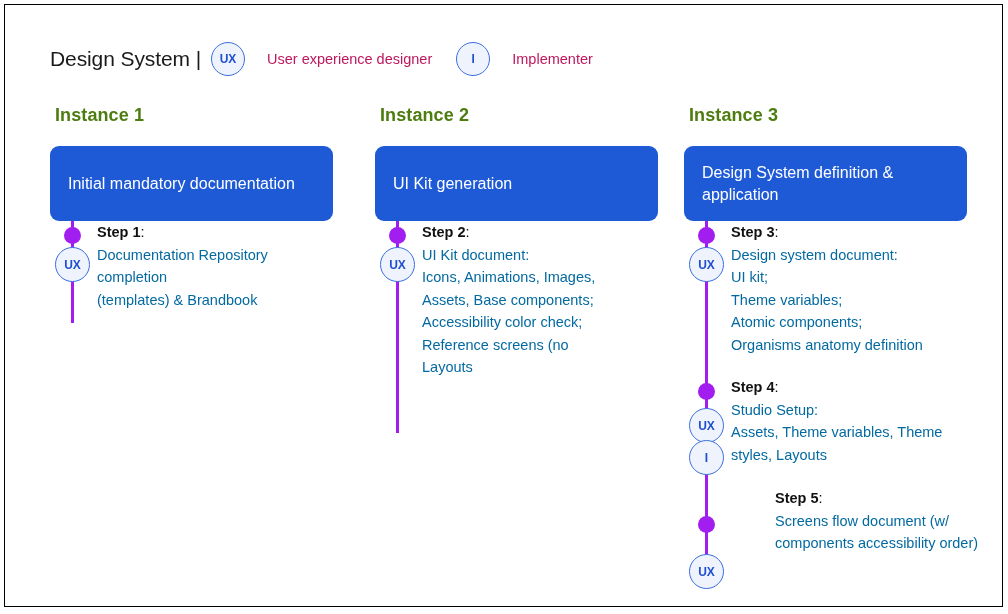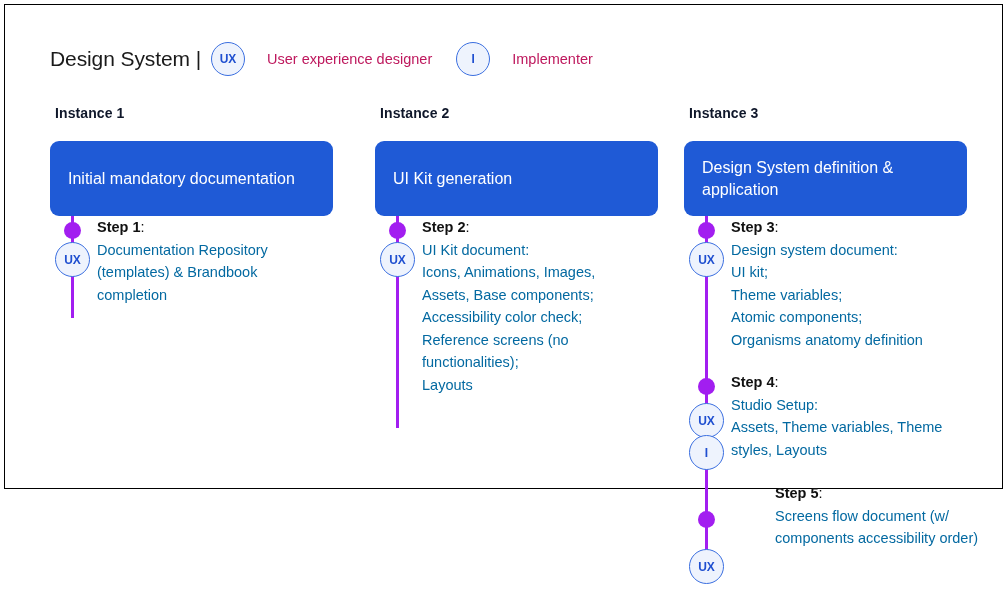--- a/index.html
+++ b/index.html
@@ -13,21 +13,21 @@
     font-family: "Liberation Sans", sans-serif;
     overflow: hidden;
   }
 
   
   #frame {
     position: absolute;
     left: 4px;
     top: 4px;
     width: 999px;
-    height: 485px;
+    height: 603px;
     border: 1.5px solid #000000;
     background: #ffffff;
     box-sizing: border-box;
   }
 
   
   #legend {
     position: absolute;
     left: 45px;
     top: 34px;
@@ -75,23 +75,23 @@
   
   .column {
     position: absolute;
     top: 100px;
   }
   #col-1 { left: 45px;  width: 300px; }
   #col-2 { left: 370px; width: 300px; }
   #col-3 { left: 679px; width: 300px; }
 
   .instance-label {
-    font-size: 14px;
+    font-size: 18px;
     font-weight: bold;
-    color: #0f172a;
+    color: #4d7c0f;
     margin: 0 0 20px 5px;
     letter-spacing: 0.1px;
   }
 
   .phase-box {
     border-radius: 9px;
     background: #1f5ad6;
     color: #ffffff;
     font-size: 16px;
     line-height: 1.32;
@@ -185,22 +185,22 @@
     <div class="timeline" style="height:220px;">
       <div class="track" style="top:0px;height:102px;"></div>
       <div class="dot" style="top:6px;"></div>
       <div class="role-circle" style="top:26px;">UX</div>
       <div class="step-block" style="top:0px;">
         <div class="step-title">
           <b>Step 1</b><span>:</span>
         </div>
         <div class="step-lines">
           <div>Documentation Repository</div>
+          <div>completion</div>
           <div>(templates) &amp; Brandbook</div>
-          <div>completion</div>
         </div>
       </div>
     </div>
   </div>
 
   <div class="column" id="col-2">
     <div class="instance-label">Instance 2</div>
     <div class="phase-box">
       <span>UI Kit generation</span>
     </div>
@@ -211,21 +211,20 @@
       <div class="step-block" style="top:0px;width:260px;">
         <div class="step-title">
           <b>Step 2</b><span>:</span>
         </div>
         <div class="step-lines">
           <div>UI Kit document:</div>
           <div>Icons, Animations, Images,</div>
           <div>Assets, Base components;</div>
           <div>Accessibility color check;</div>
           <div>Reference screens (no</div>
-          <div>functionalities);</div>
           <div>Layouts</div>
         </div>
       </div>
     </div>
   </div>
 
   <div class="column" id="col-3">
     <div class="instance-label">Instance 3</div>
     <div class="phase-box">
       <span>Design System definition &amp; application</span>

